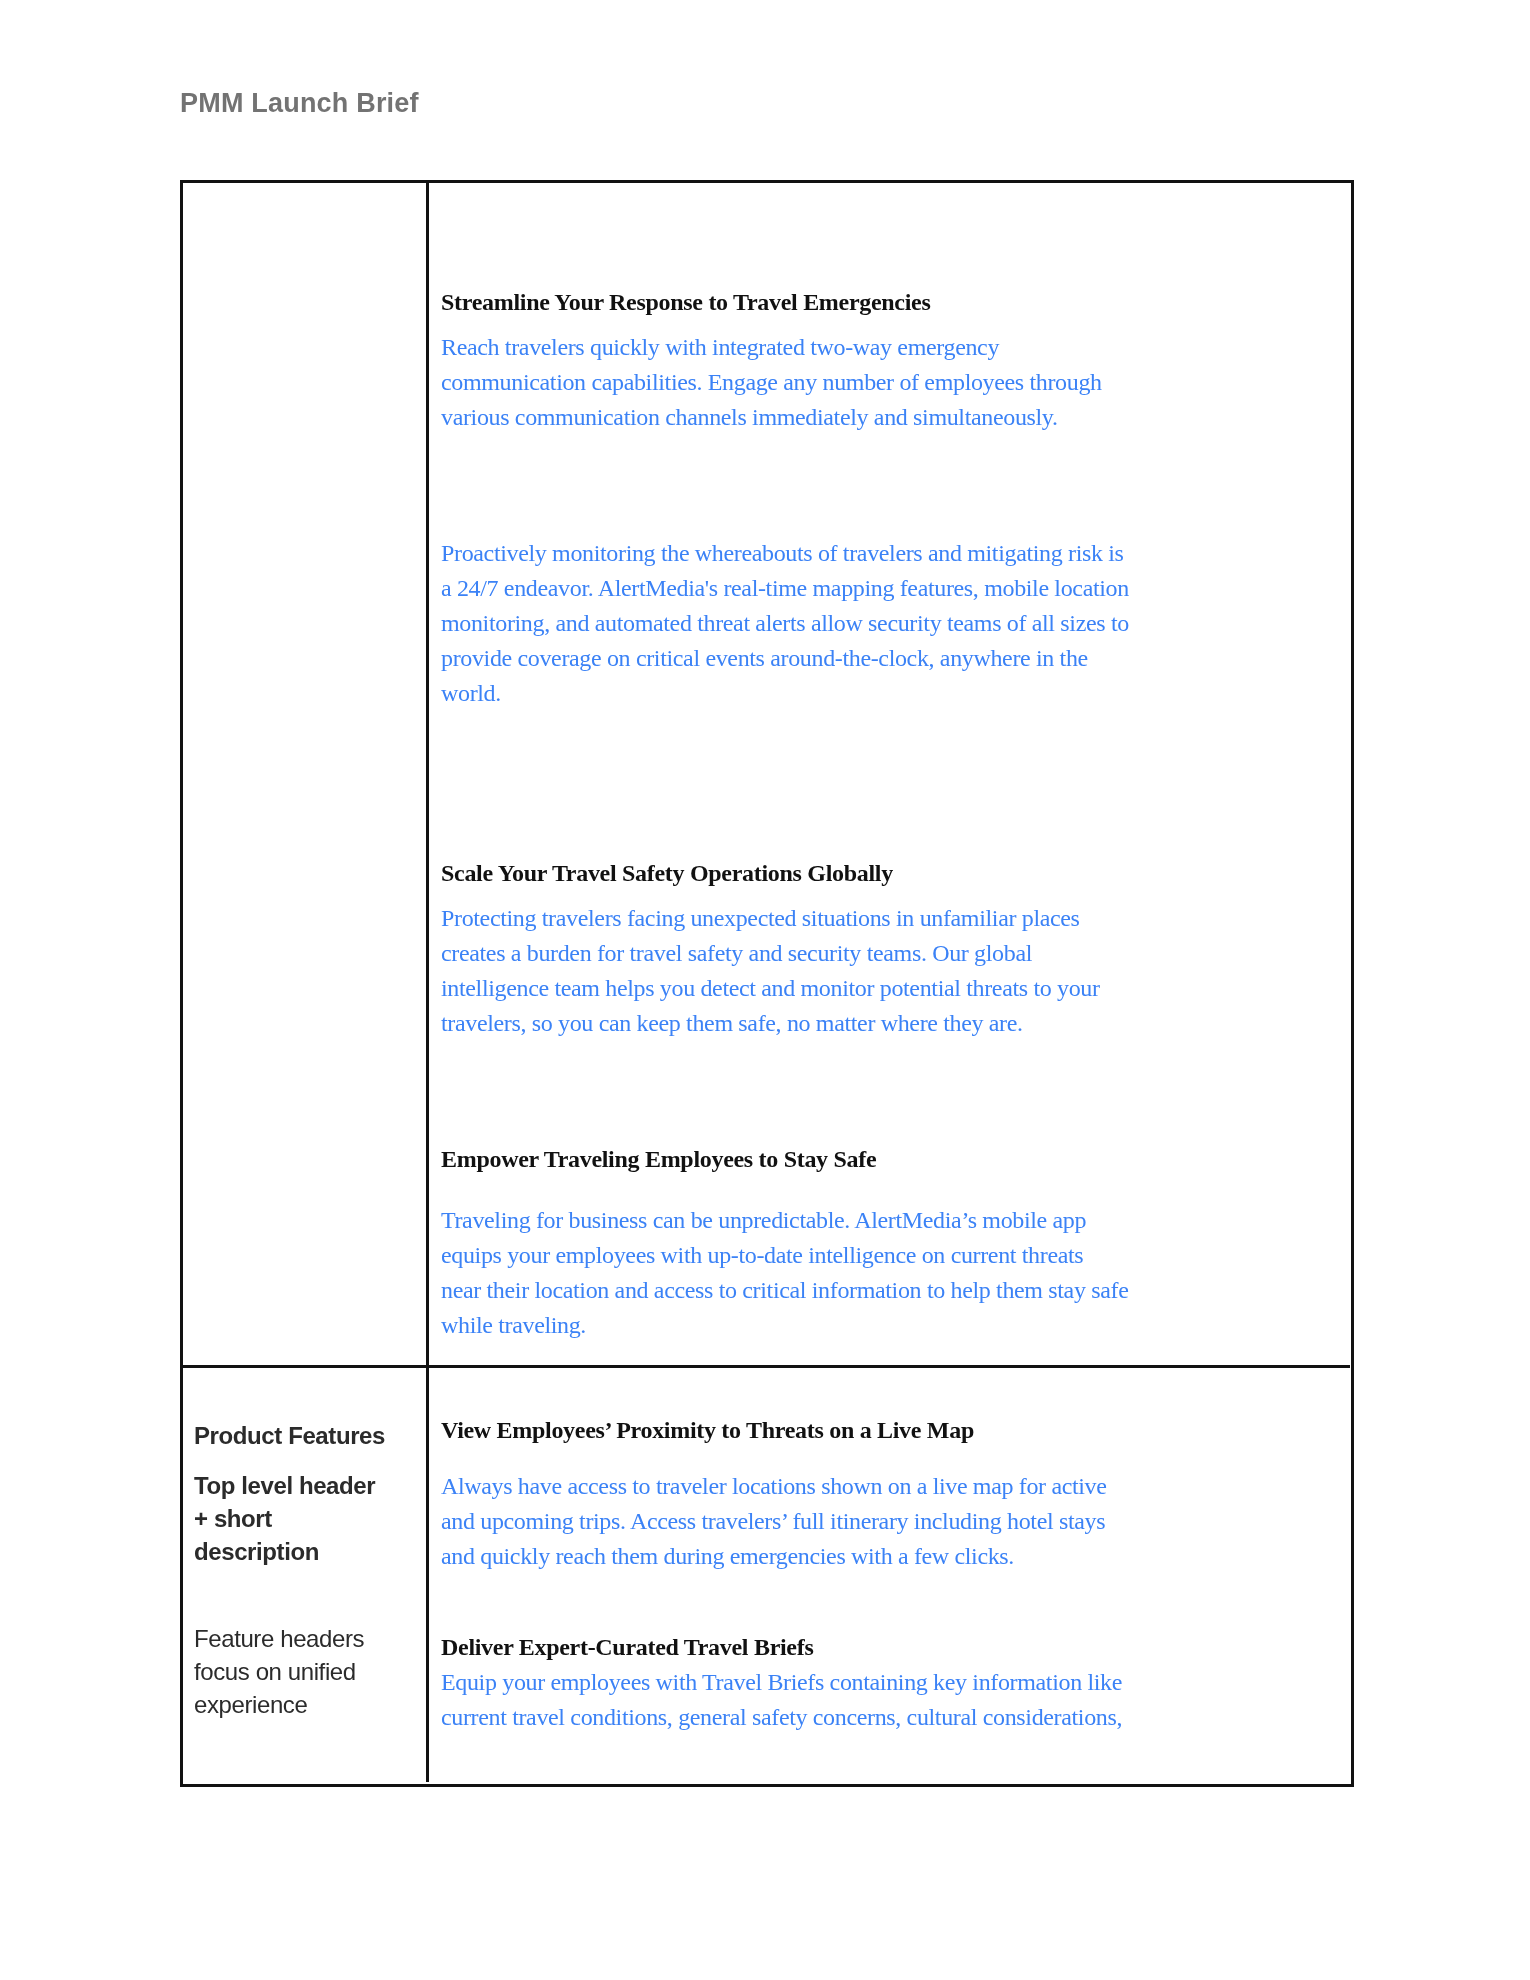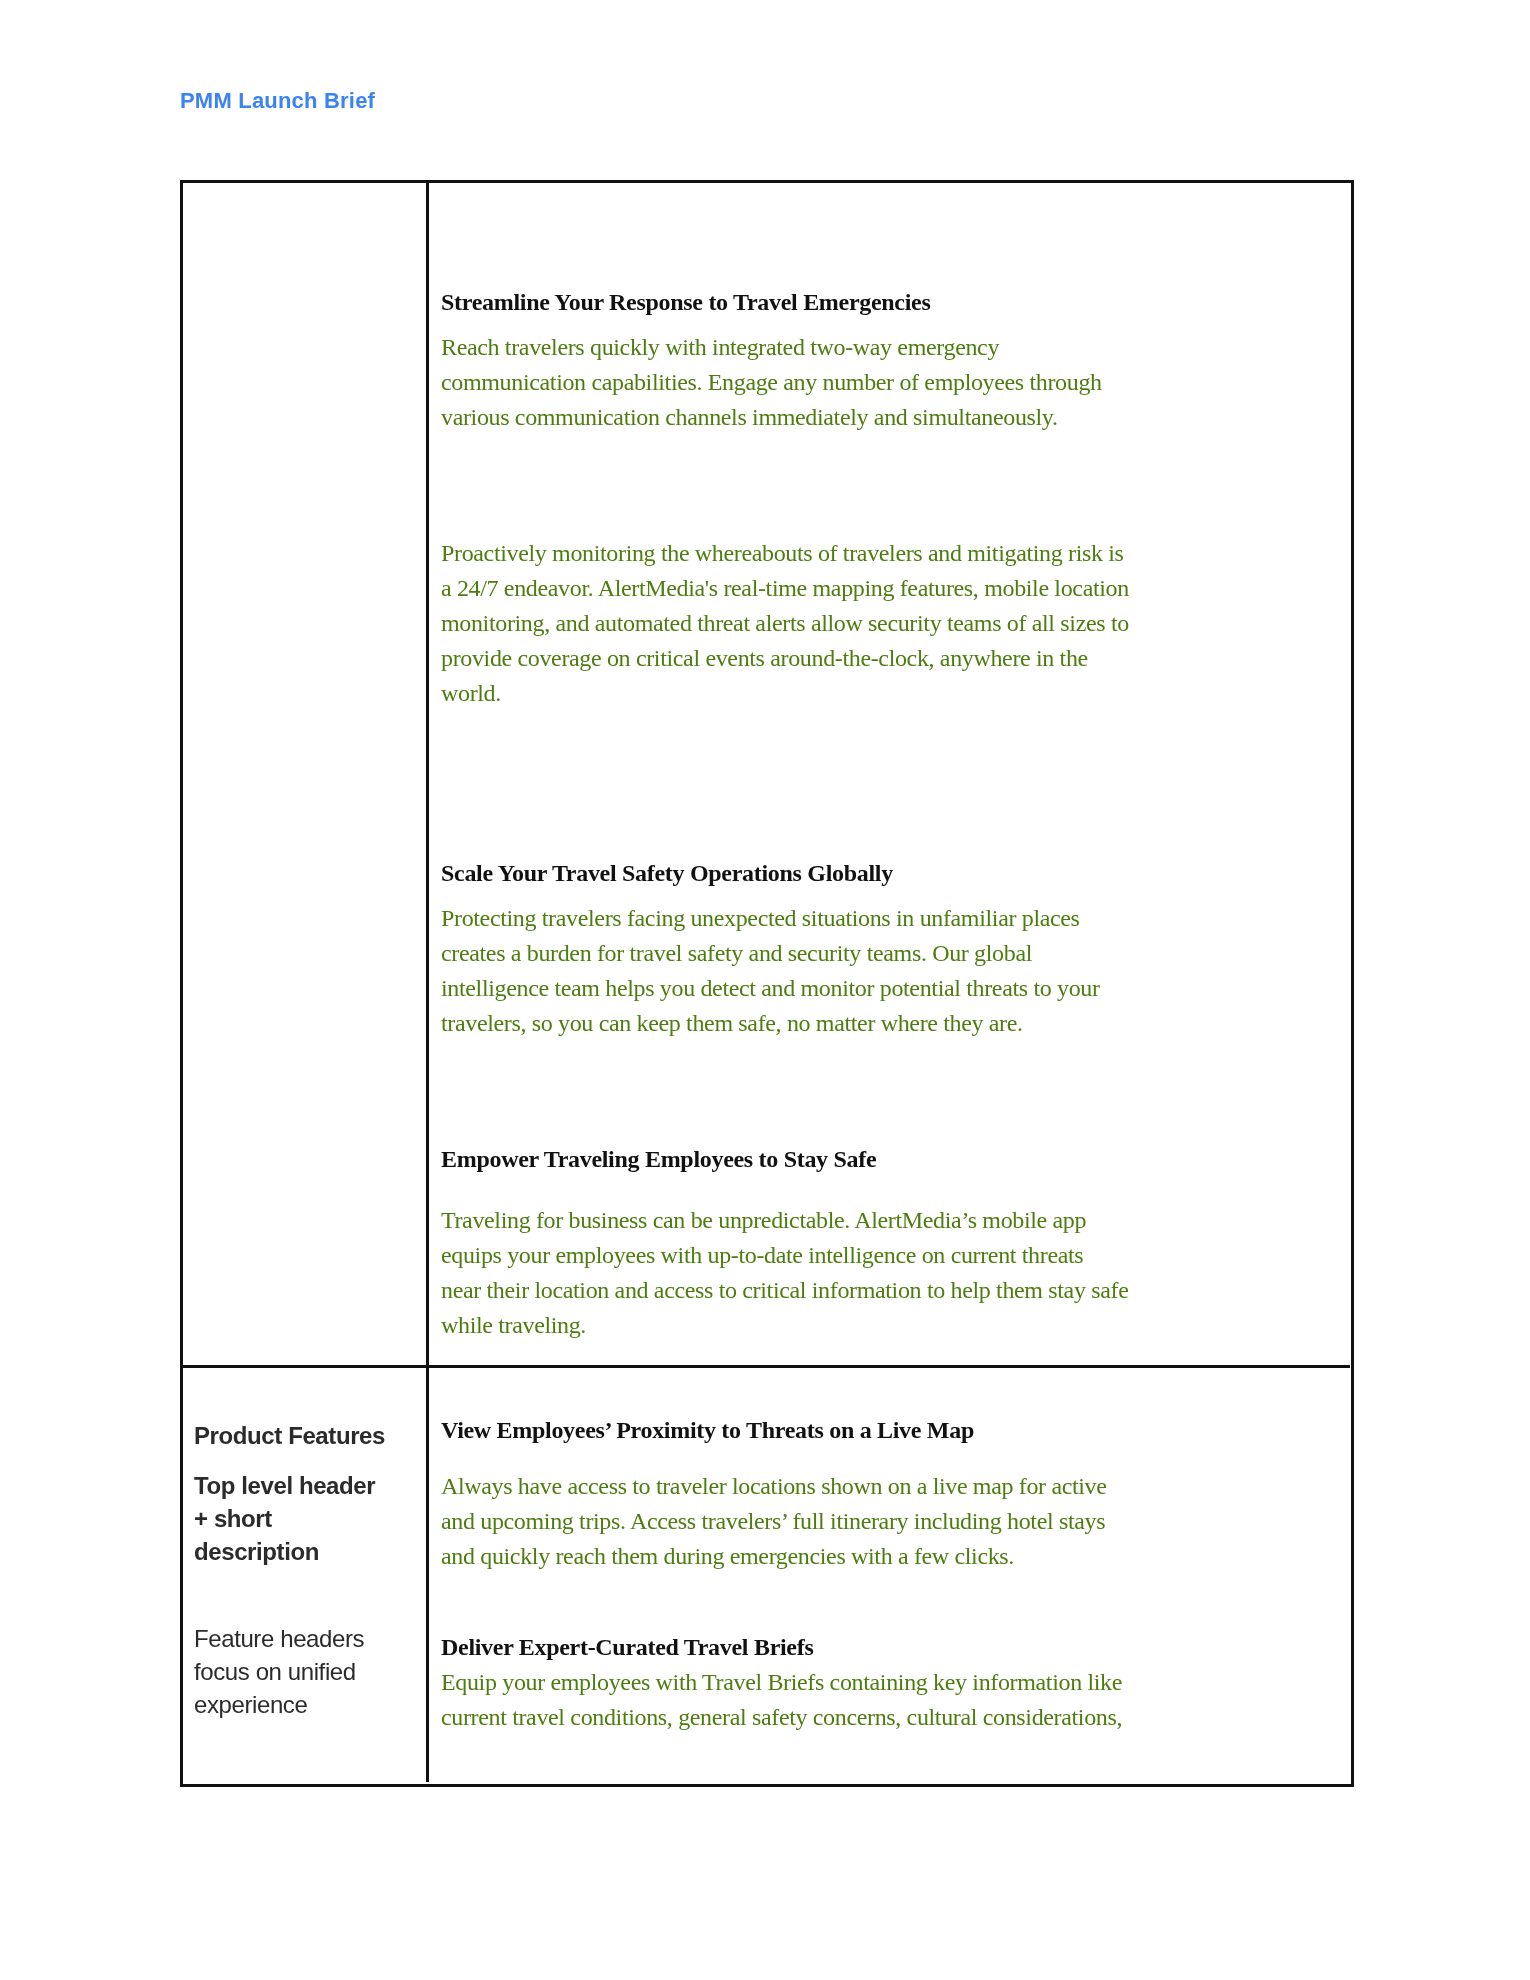--- a/index.html
+++ b/index.html
@@ -12,23 +12,23 @@
       height: 1980px;
       position: relative;
       overflow: hidden;
       font-family: "Liberation Sans", "DejaVu Sans", sans-serif;
       color: #111111;
     }
     .doc-title {
       position: absolute;
       left: 180px;
       top: 88px;
-      font-size: 22px;
+      font-size: 27px;
       font-weight: bold;
-      color: #3b82f6;
+      color: #737373;
       letter-spacing: 0.2px;
       white-space: nowrap;
     }
     .table-frame {
       position: absolute;
       left: 180px;
       top: 180px;
       width: 1168px;
       height: 1601px;
       border: 3px solid #111111;
@@ -58,21 +58,21 @@
     .h {
       font-size: 24px;
       font-weight: bold;
       color: #111111;
       line-height: 35px;
       white-space: nowrap;
       letter-spacing: -0.3px;
     }
     .p {
       font-size: 24px;
-      color: #4d7c0f;
+      color: #3b82f6;
       line-height: 35px;
       white-space: nowrap;
       letter-spacing: -0.35px;
     }
     .p span { display: block; }
     .lc {
       position: absolute;
       left: 194px;
       width: 228px;
       color: #2b2b2b;

